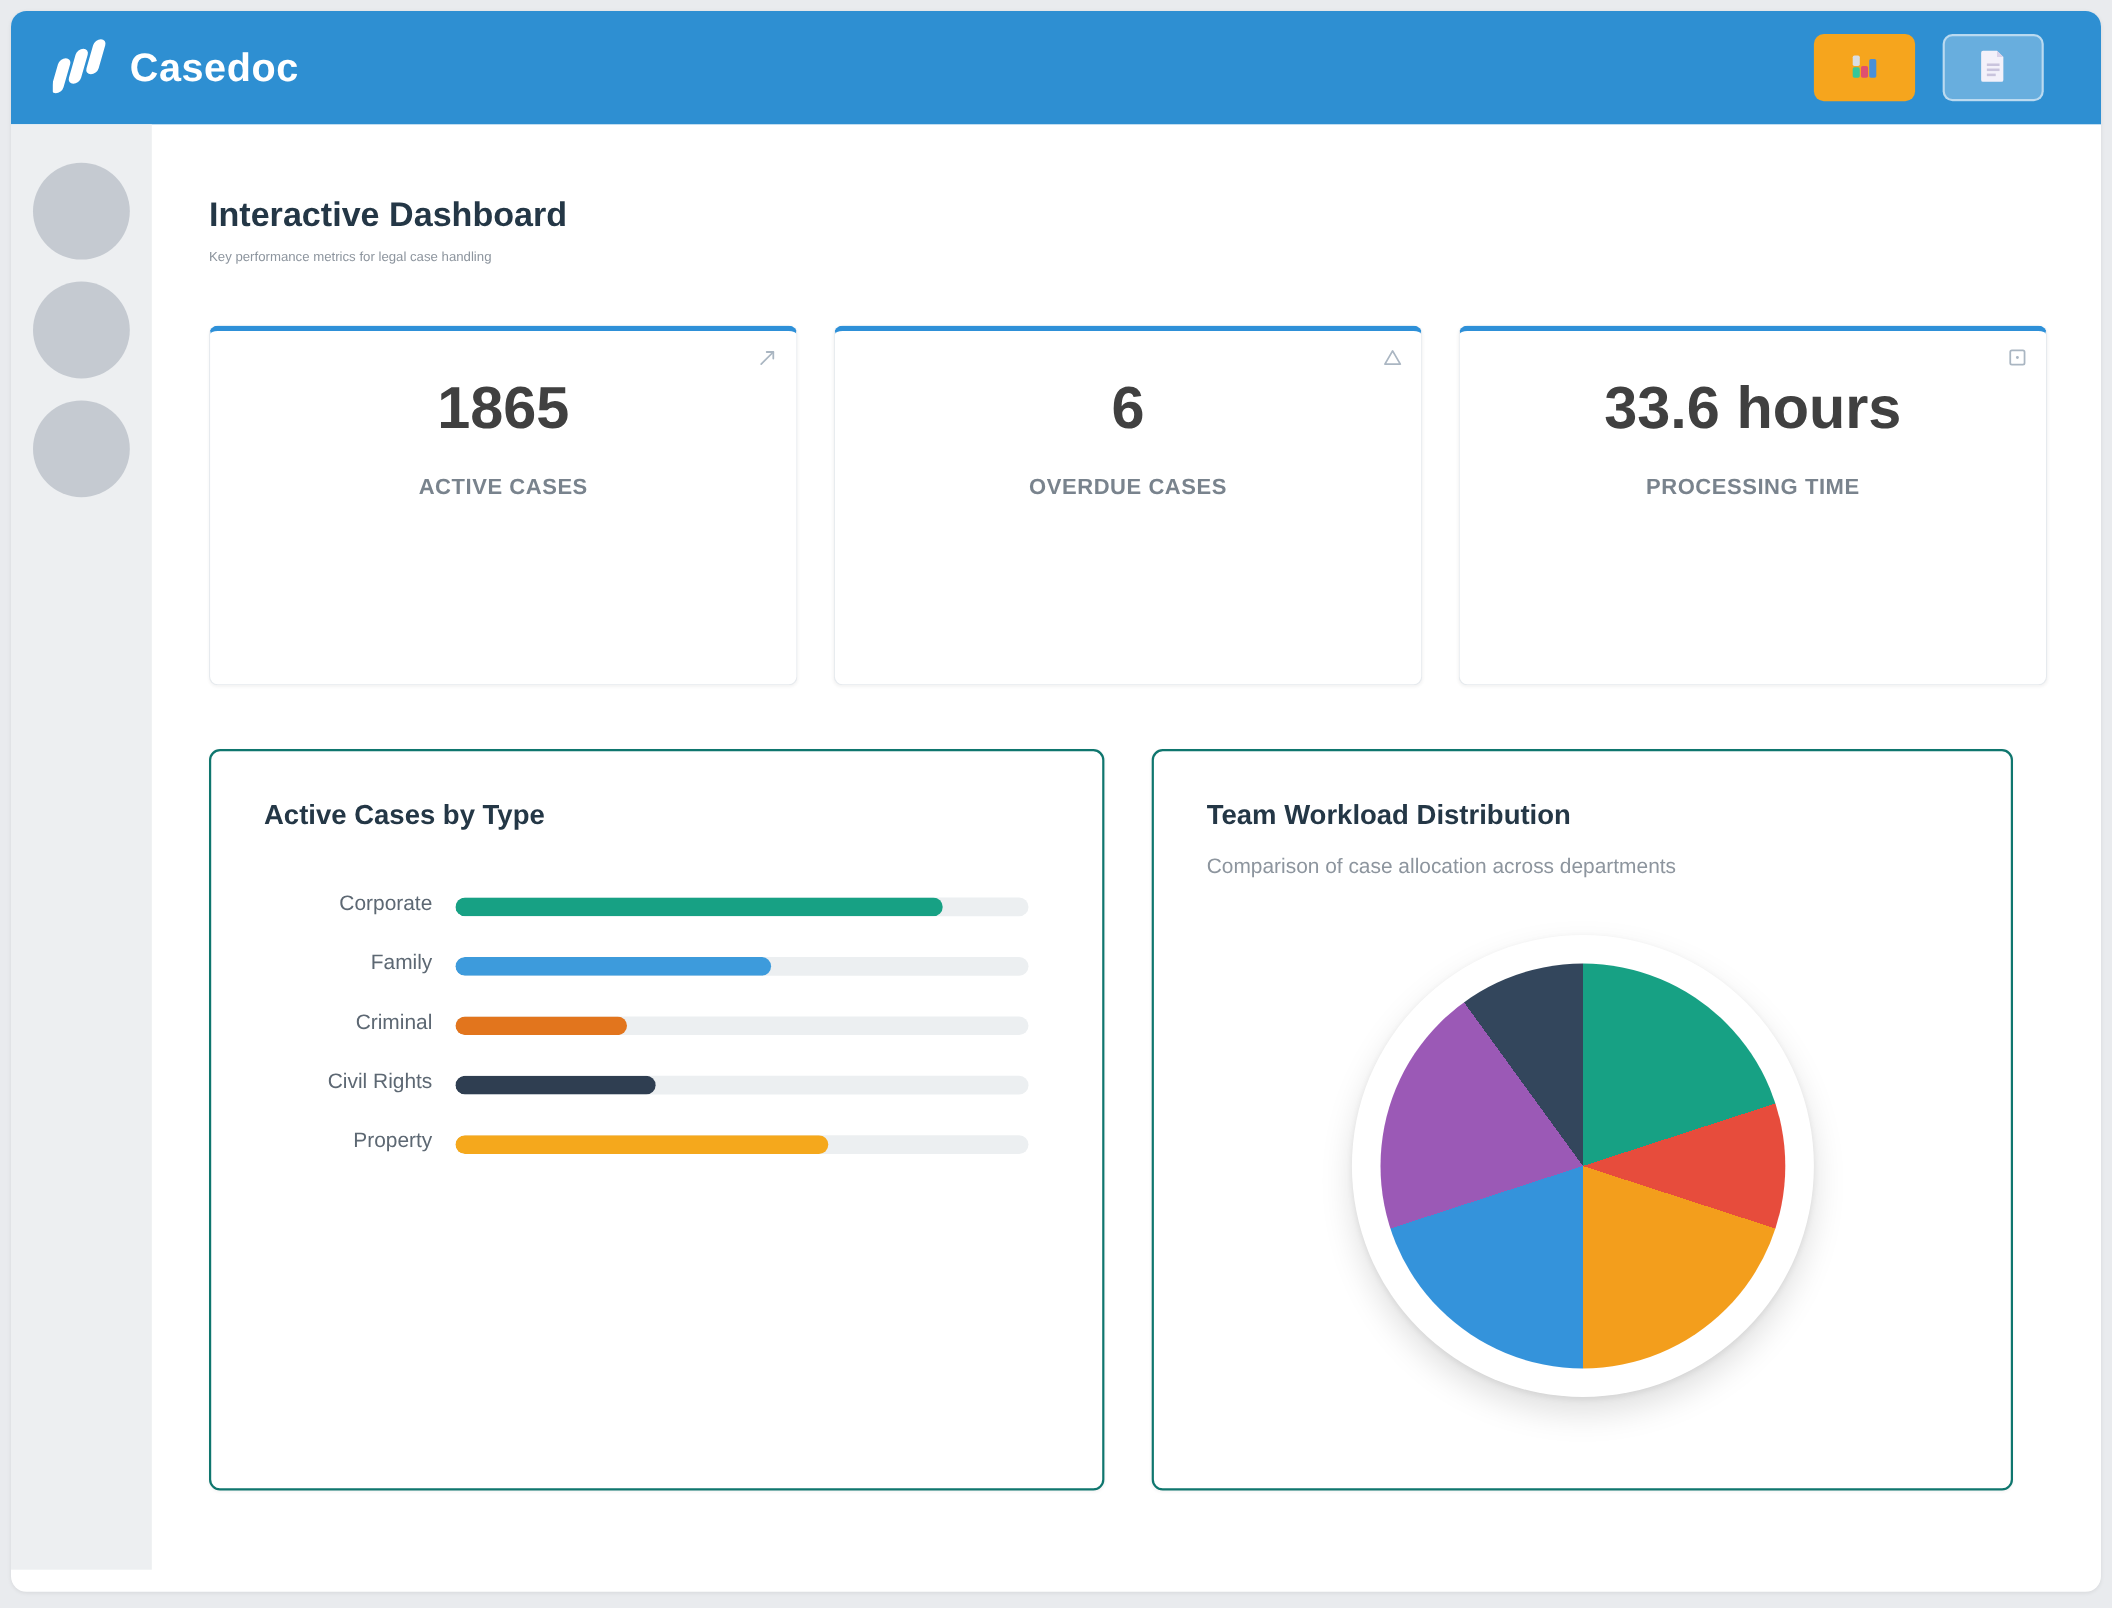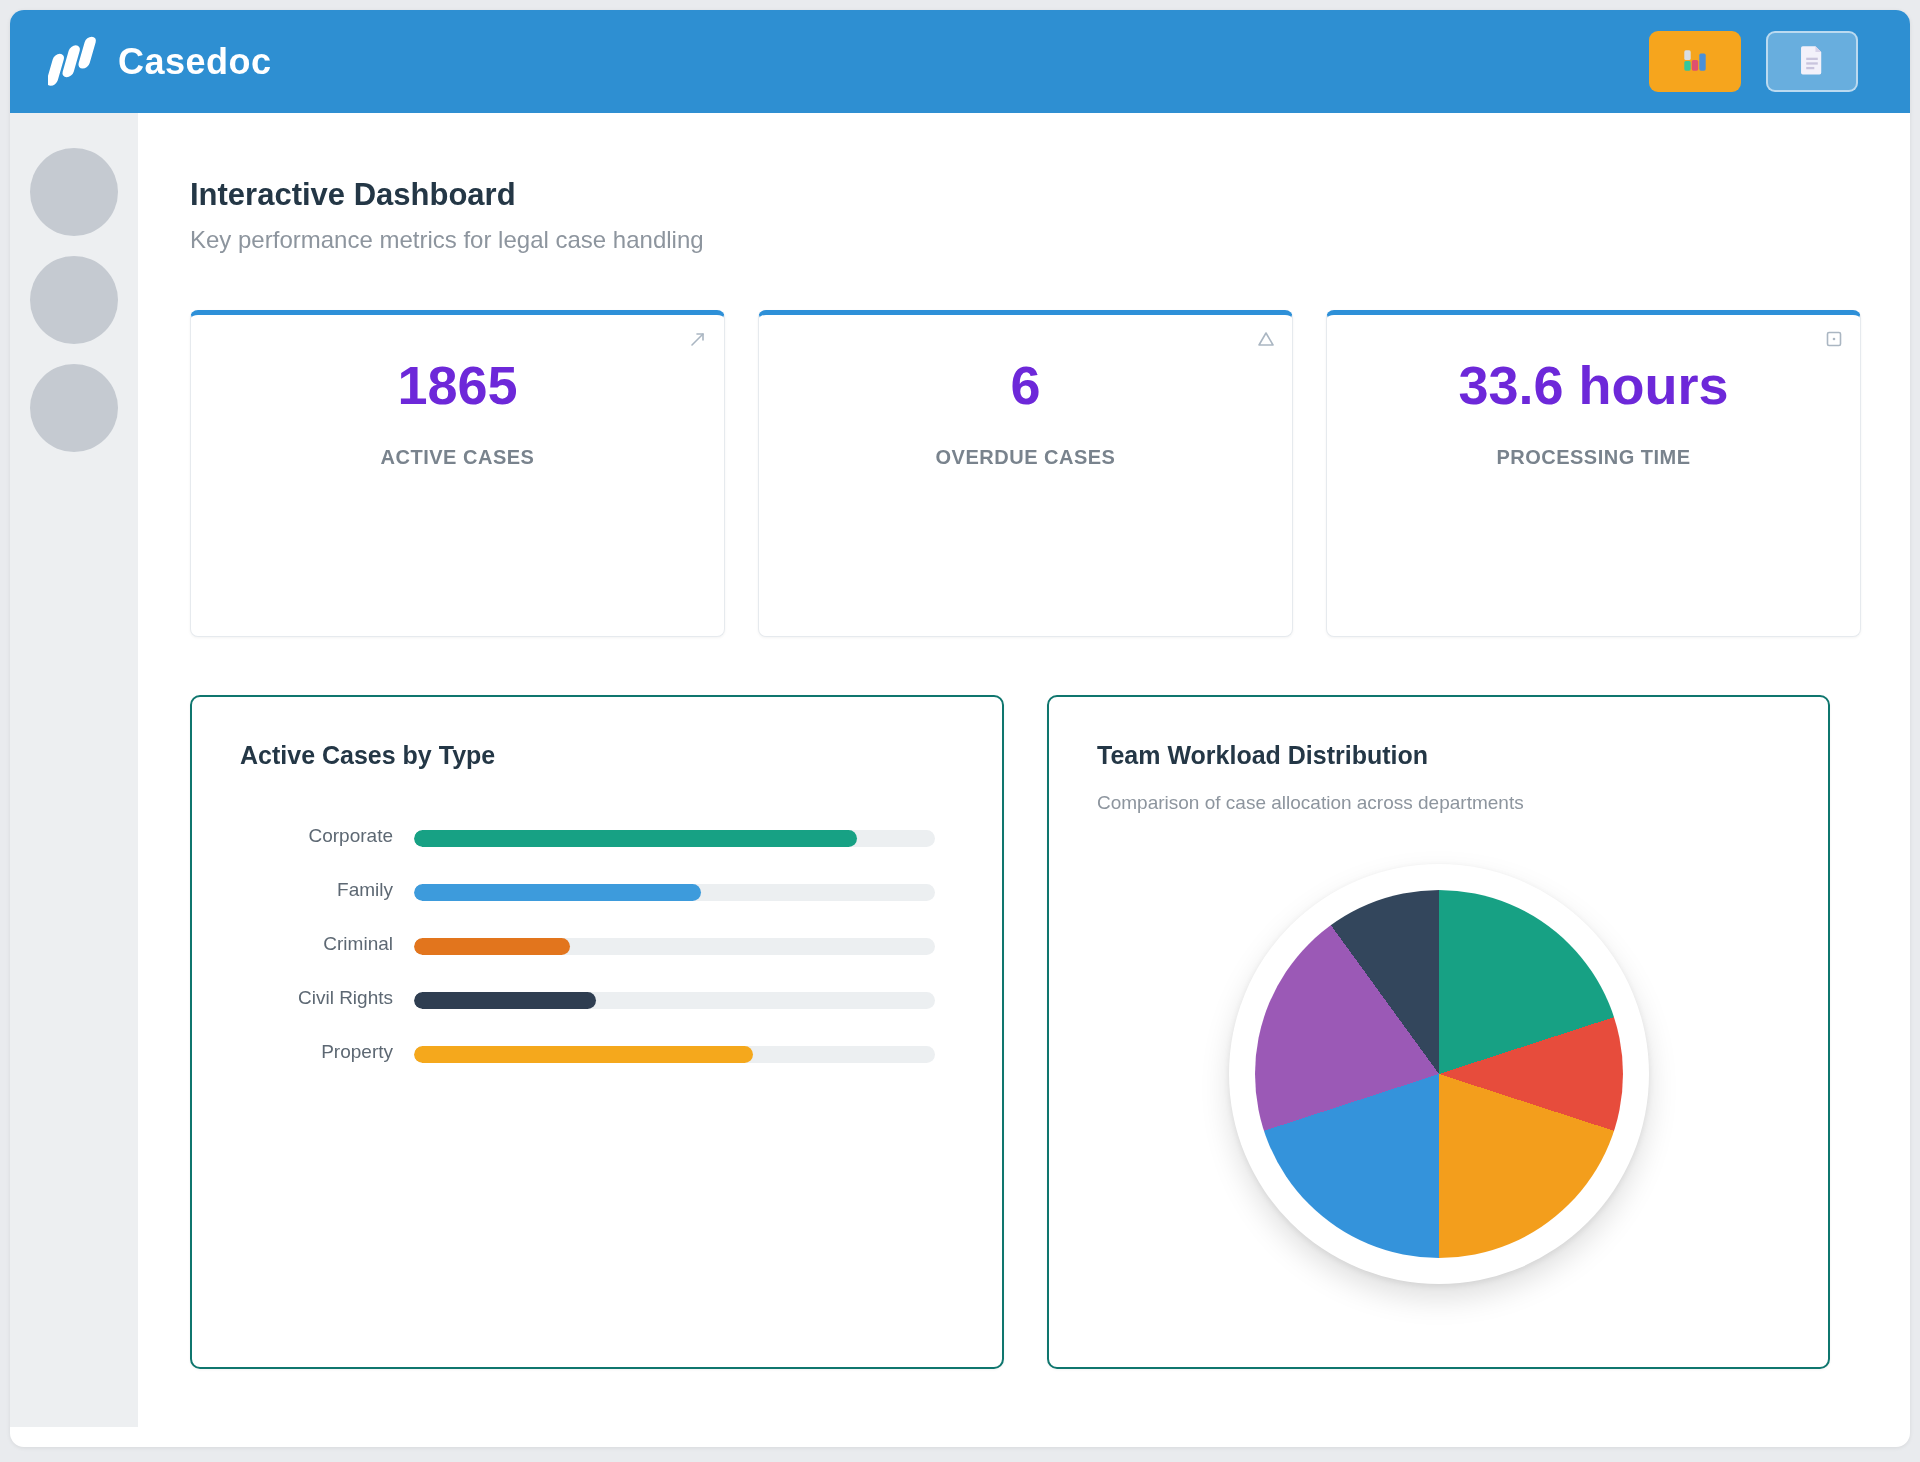--- a/index.html
+++ b/index.html
@@ -30,31 +30,31 @@
   .hdr-btn.ghost { background:rgba(255,255,255,.28); border:2px solid rgba(255,255,255,.55); }
   
   .main { display:flex; height:1314px; }
   .sidebar { width:128px; background:#edeff1; padding-top:35px; }
   .side-circle {
     width:88px; height:88px; border-radius:50%; background:#c5cad1;
     margin:0 auto 20px auto; border:none; cursor:pointer; display:block;
   }
   .content { flex:1; padding:0 49px 0 52px; }
   .page-title { margin-top:64px; font-size:31px; font-weight:700; color:#243746; }
-  .page-subtitle { margin-top:13px; font-size:24px; color:#8d959e; }
+  .page-subtitle { margin-top:13px; font-size:12px; color:#8d959e; }
   
   .metrics { display:flex; gap:33px; margin-top:56px; }
   .metric-card {
     flex:1; height:327px; position:relative; text-align:center;
     background:#fff; border:1px solid #e6eaee; border-top:5px solid #2e90d8;
     border-radius:8px; padding:34px 28px 0 28px;
     box-shadow:0 1px 3px rgba(0,0,0,.05);
   }
   .metric-icon { position:absolute; top:14px; right:16px; }
-  .metric-value { font-size:54px; font-weight:700; color:#6d28d9; line-height:1.35; }
+  .metric-value { font-size:54px; font-weight:700; color:#404040; line-height:1.35; }
   .metric-label { margin-top:24px; font-size:20px; font-weight:600; color:#79838d; letter-spacing:.5px; }
   
   .panels { display:flex; gap:43px; margin-top:58px; }
   .panel {
     height:674px; background:#fff; border:2px solid #0f766e; border-radius:10px;
     padding:44px 48px; box-shadow:0 1px 3px rgba(0,0,0,.05);
   }
   .panel-bars { width:814px; }
   .panel-pie  { width:783px; }
   .panel-title { font-size:25px; font-weight:700; color:#243746; }

